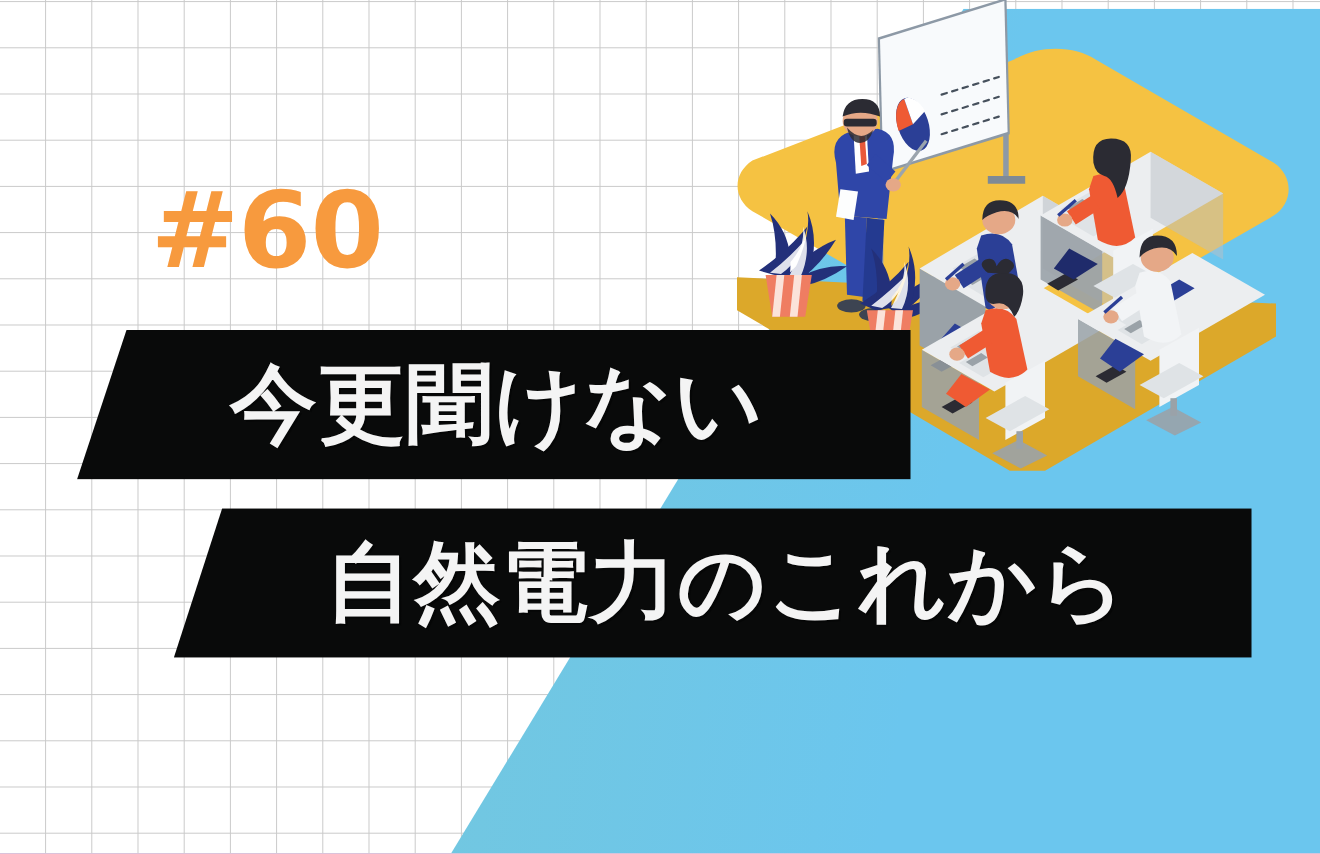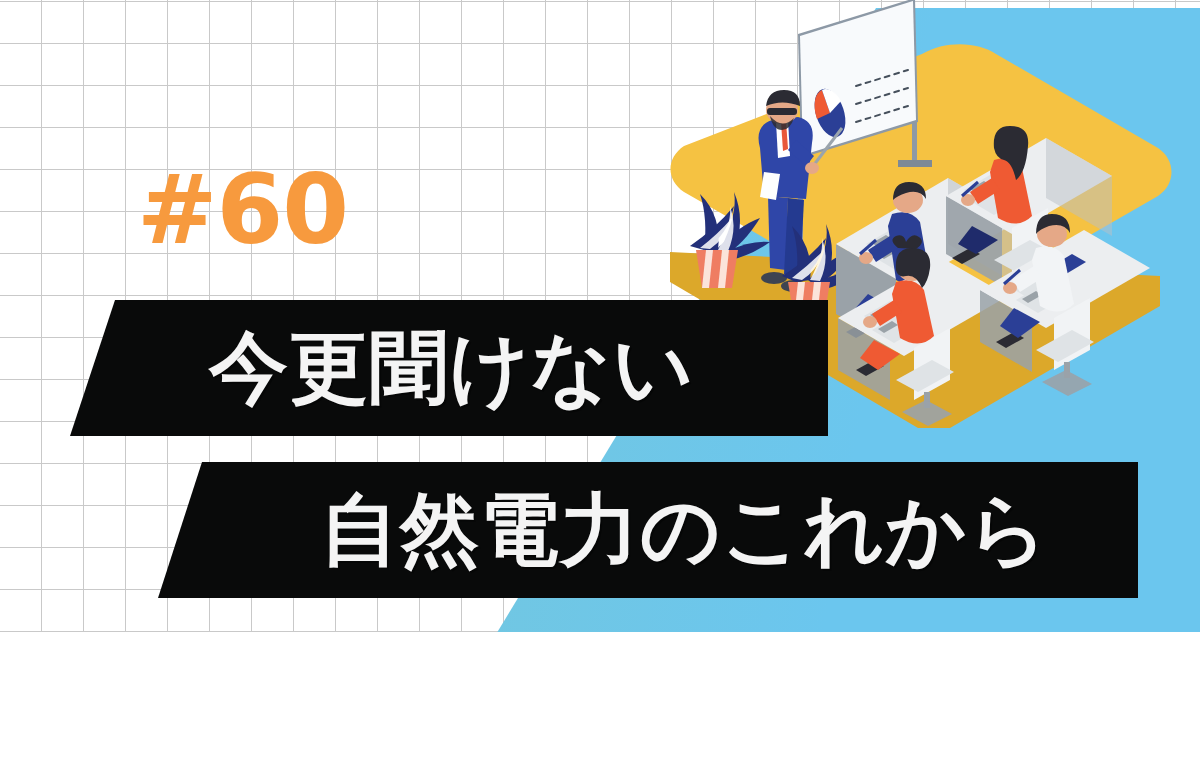--- a/index.html
+++ b/index.html
@@ -1,21 +1,21 @@
 <!DOCTYPE html>
 <html><head>
 <meta charset="utf-8">
 <style>
   html,body{margin:0;padding:0;}
   body{
     width:1200px;height:776px;overflow:hidden;
     font-family:"Liberation Sans","DejaVu Sans",sans-serif;
     background:#ffffff;
   }
-  #stage{position:relative;width:1200px;height:632px;overflow:hidden;background:#701a75;}
+  #stage{position:relative;width:1200px;height:776px;overflow:hidden;background:#701a75;}
 
   
   .grid-bg{
     position:absolute;left:0;top:0;width:1200px;height:776px;
     background-color:#ffffff;
     background-image:
       linear-gradient(to right,#c9c9c9 1px,transparent 1px),
       linear-gradient(to bottom,#c9c9c9 1px,transparent 1px);
     background-size:42px 42px;
     background-position:-1px 1px;
@@ -60,21 +60,21 @@
     position:absolute;left:115px;top:50%;transform:translateY(-50%);
     font-size:79px;letter-spacing:1px;line-height:1;margin-left:24px;
   }
 
   .banner-2{
     left:158px;top:462px;width:980px;height:136px;
     clip-path:polygon(44px 0,980px 0,980px 136px,0 136px);
   }
   .banner-2 .txt{
     position:absolute;left:138px;top:50%;transform:translateY(-50%);
-    font-size:79px;letter-spacing:1px;line-height:1;margin-left:24px;
+    font-size:79px;letter-spacing:1px;line-height:1;
   }
 </style>
 </head>
 <body>
 
 <div id="stage">
 
   <div class="grid-bg"></div>
 
   <div class="blue-block"></div>

